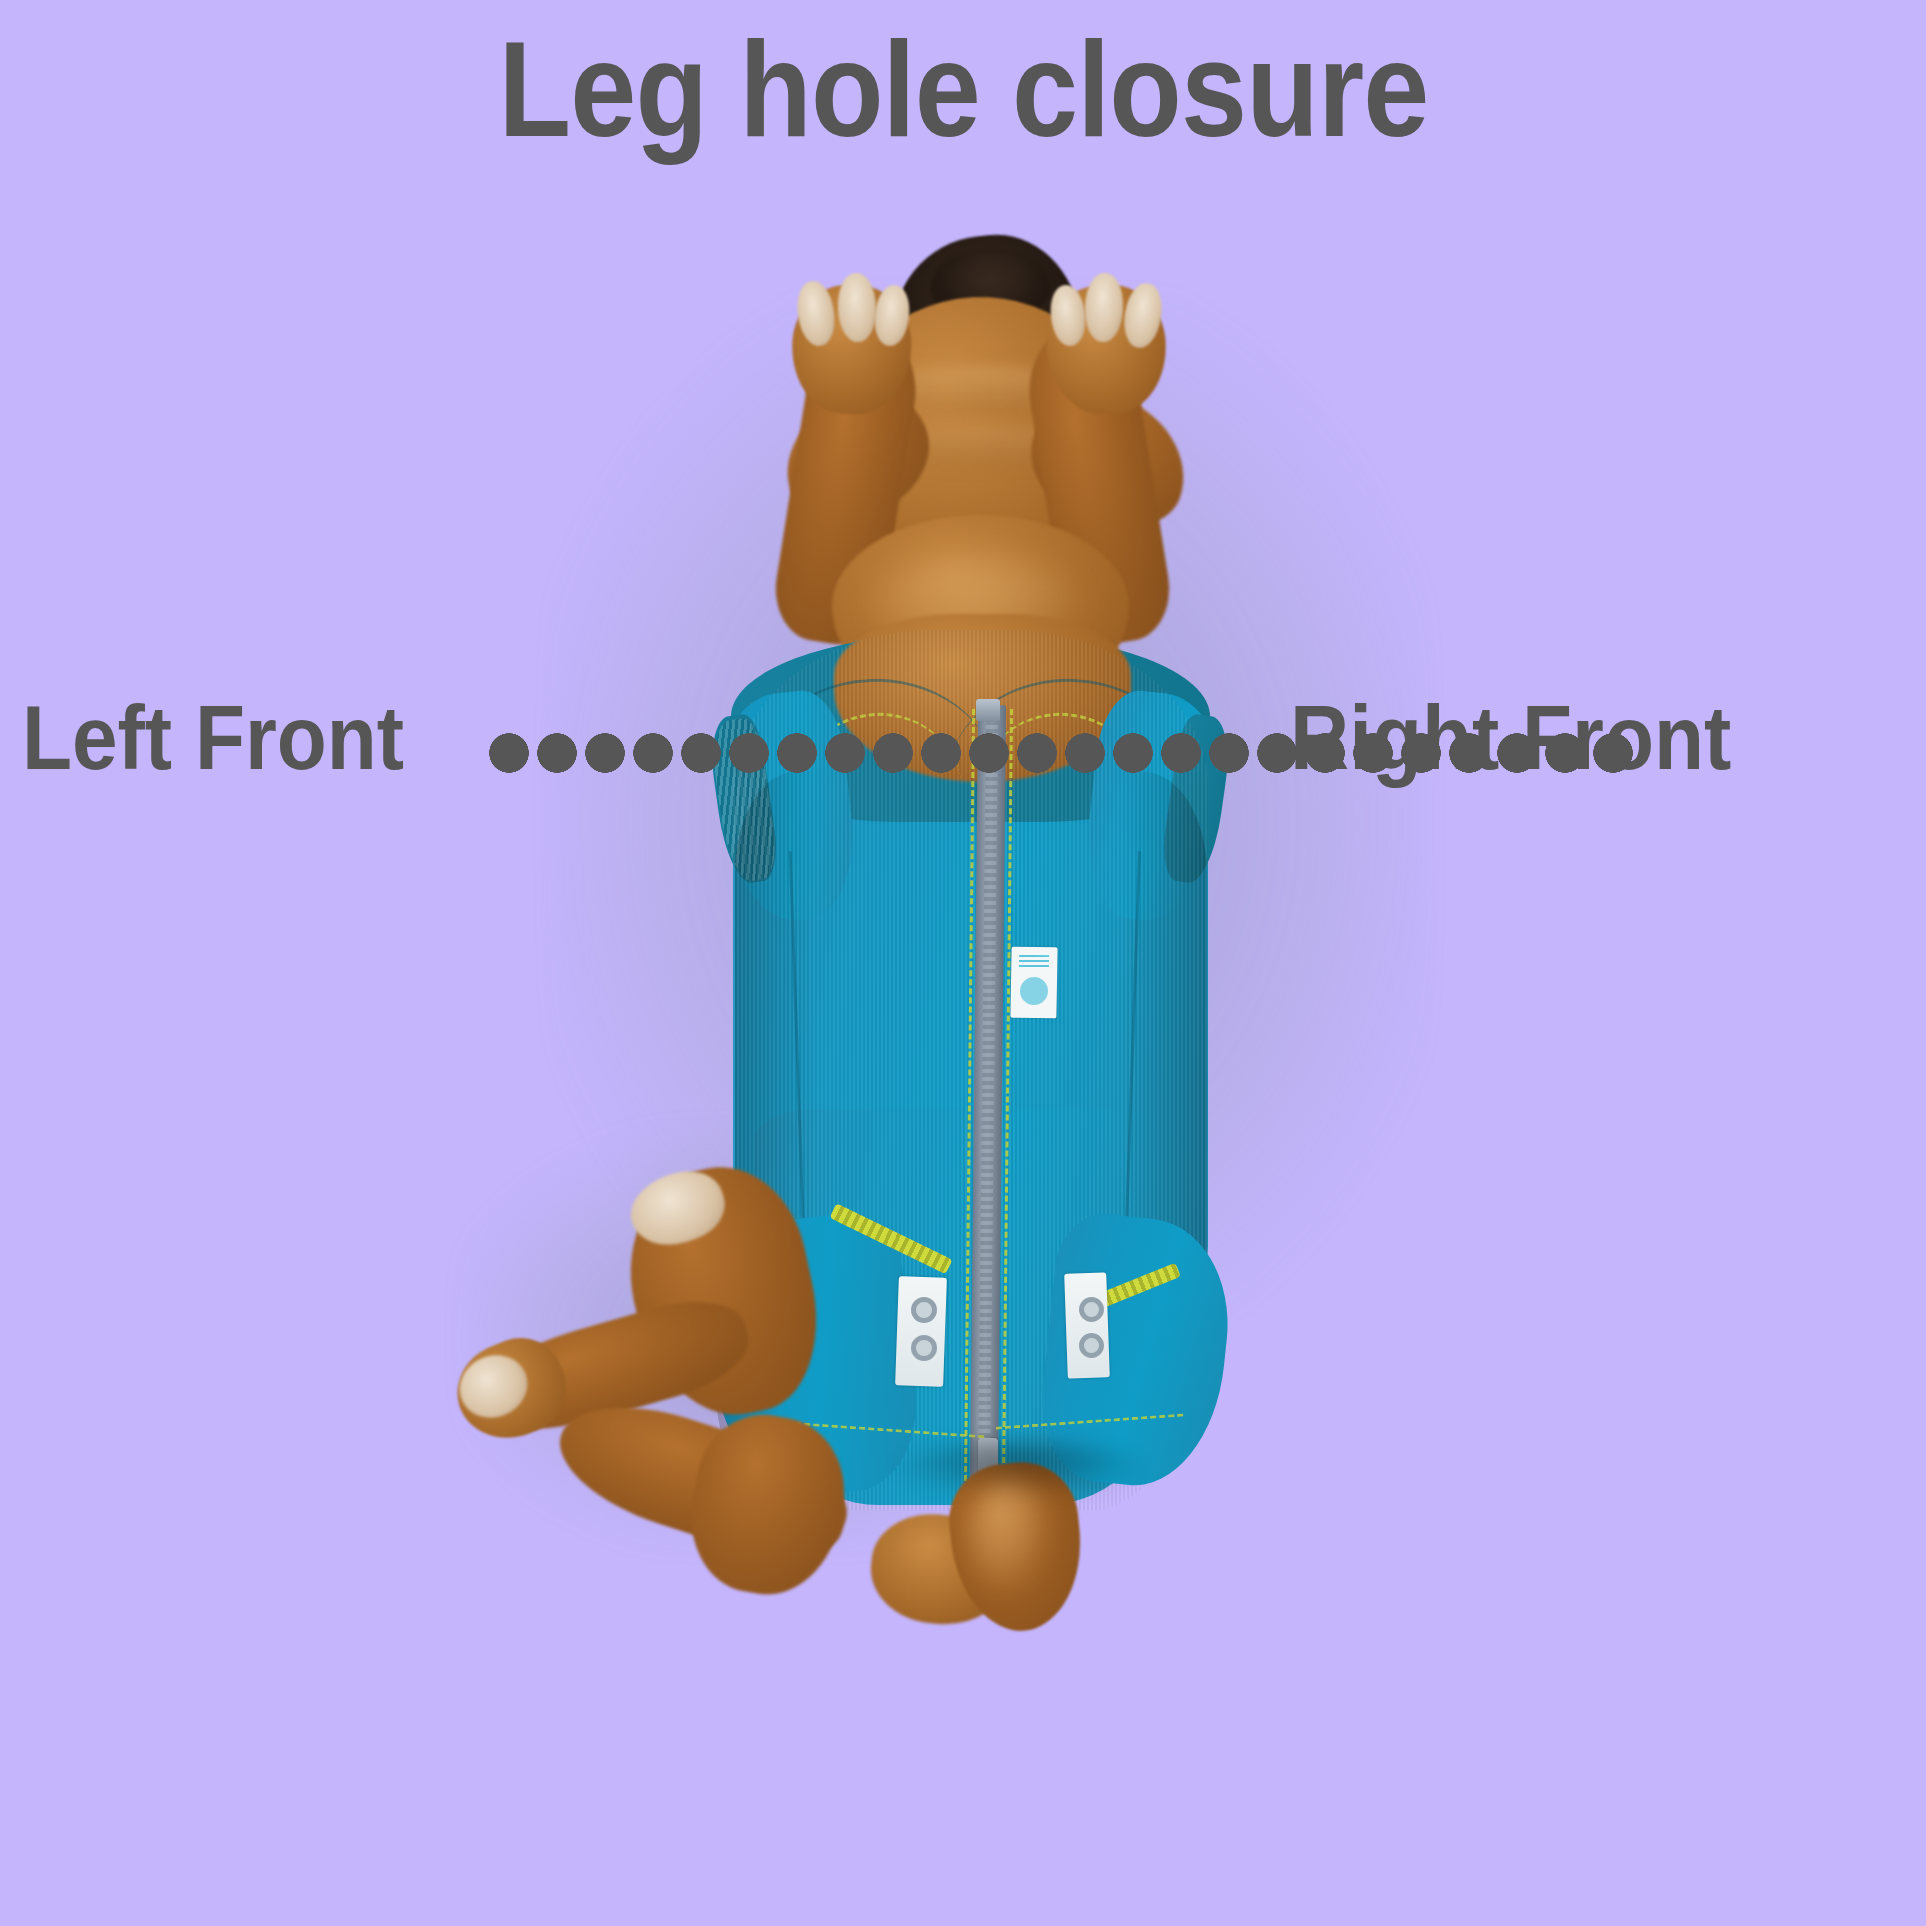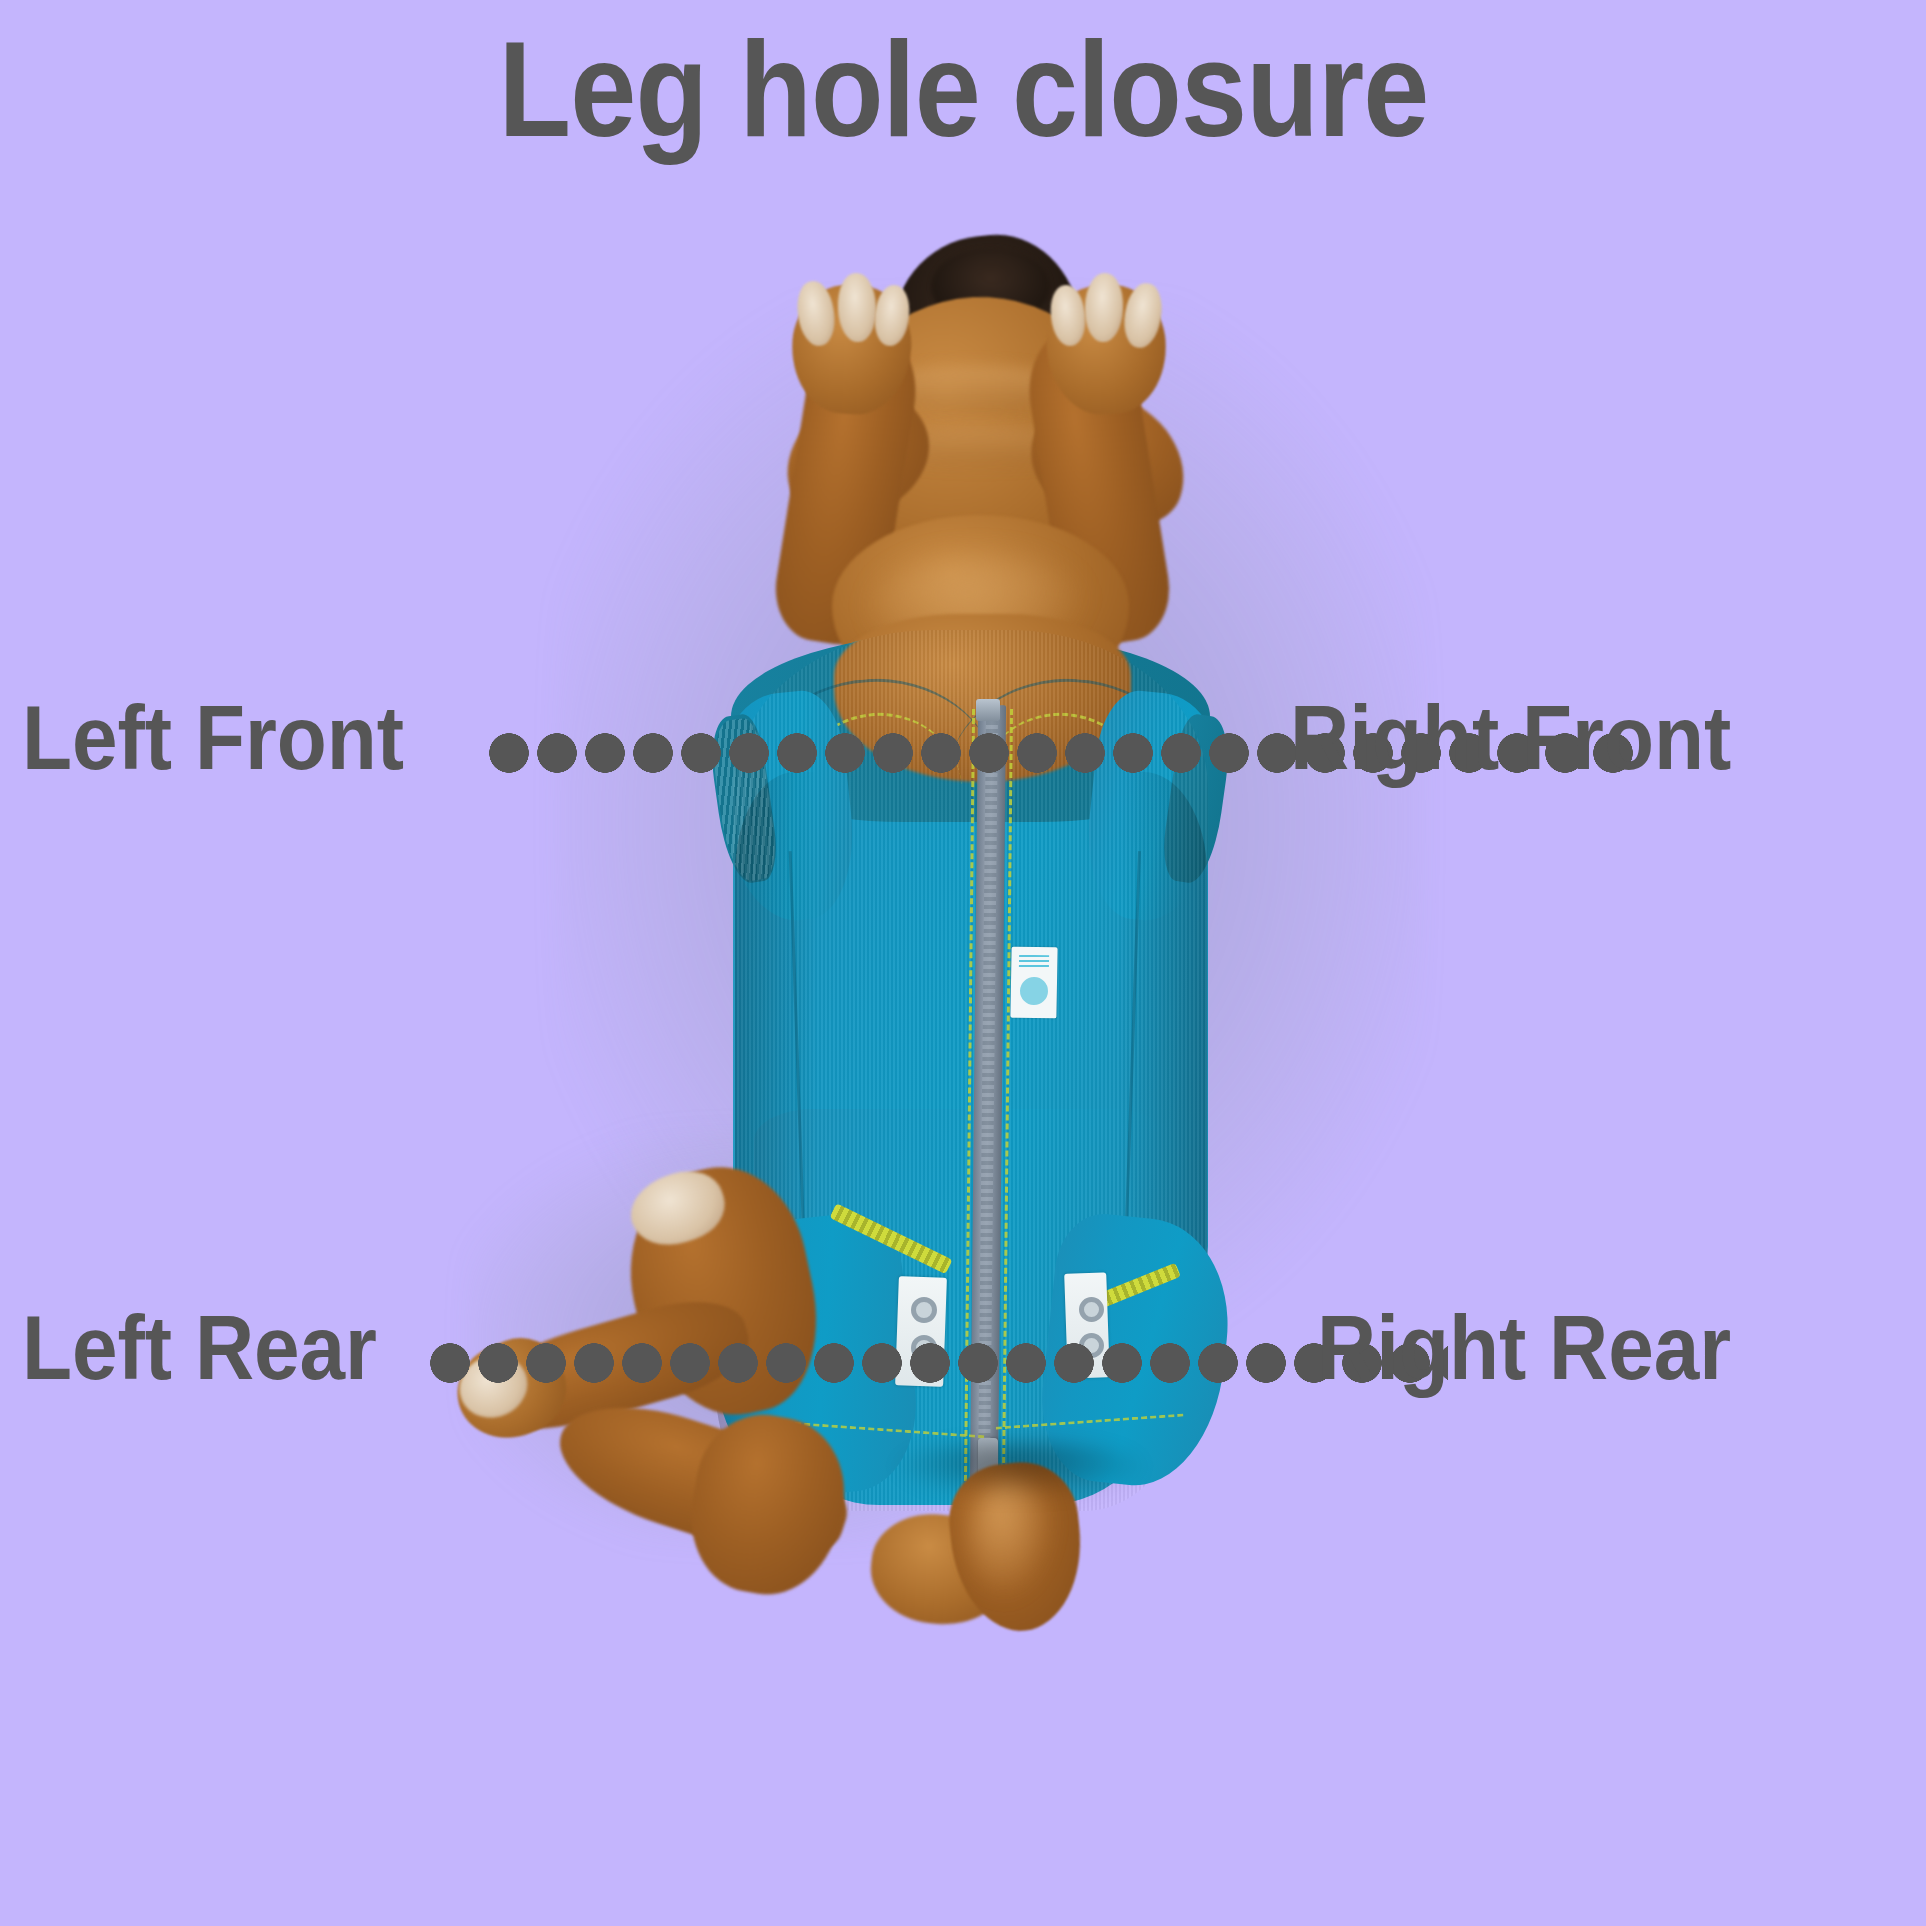--- a/index.html
+++ b/index.html
@@ -375,22 +375,15 @@
   </div>
 
   <div class="callout-row front">
     <div class="leader" style="left:485px; width:1158px;"></div>
 
     <div class="label left">Left Front</div>
 
     <div class="label right">Right Front</div>
   </div>
 
-  <div class="callout-row rear">
-    <div class="leader" style="left:426px; width:1022px;"></div>
-
-    <div class="label left">Left Rear</div>
-
-    <div class="label right">Right Rear</div>
-  </div>
 
 </div>
 
 
 </body></html>

